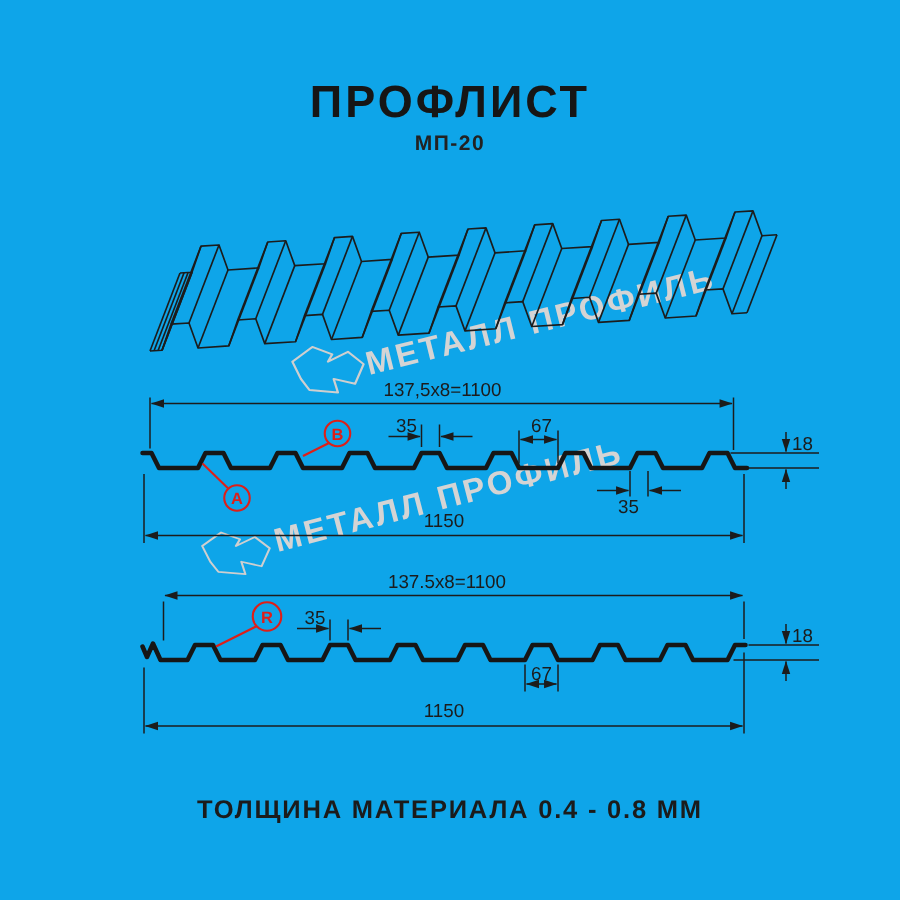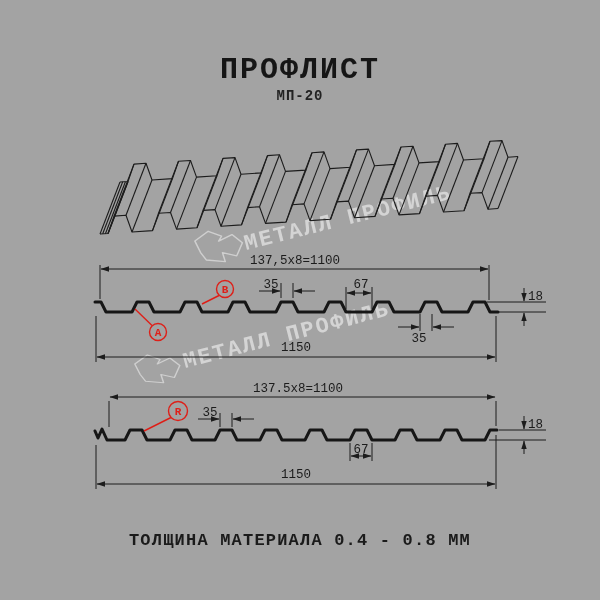--- a/index.html
+++ b/index.html
@@ -1,17 +1,17 @@
 <!DOCTYPE html>
 <html><head>
 <meta charset="utf-8">
 <style>
   html,body{margin:0;padding:0;background:#ffffff;}
-  .page{position:relative;width:600px;height:600px;background:#a3a3a3;overflow:hidden;
-        font-family:Liberation Mono, monospace;}
+  .page{position:relative;width:600px;height:600px;background:#0ea5e9;overflow:hidden;
+        font-family:Liberation Sans, sans-serif;}
   svg{position:absolute;left:0;top:0;}
   .t-title{font-size:30px;font-weight:700;letter-spacing:2px;fill:#161616;}
   .t-sub{font-size:14px;font-weight:700;letter-spacing:1px;fill:#222;}
   .t-foot{font-size:17px;font-weight:700;letter-spacing:1.2px;fill:#1b1b1b;}
   .t-dim{font-size:12.5px;fill:#1c1c1c;}
   .t-mark{font-size:11px;font-weight:700;fill:#de1f18;}
   .t-wm{font-size:22px;font-weight:700;letter-spacing:2px;fill:#d4d4d4;}
   .profile{stroke:#161616;stroke-width:3;fill:none;stroke-linejoin:round;stroke-linecap:round;}
   .dim{stroke:#1c1c1c;stroke-width:1;fill:none;}
   .dima{stroke:#1c1c1c;stroke-width:1;fill:none;marker-end:url(#arr);}

